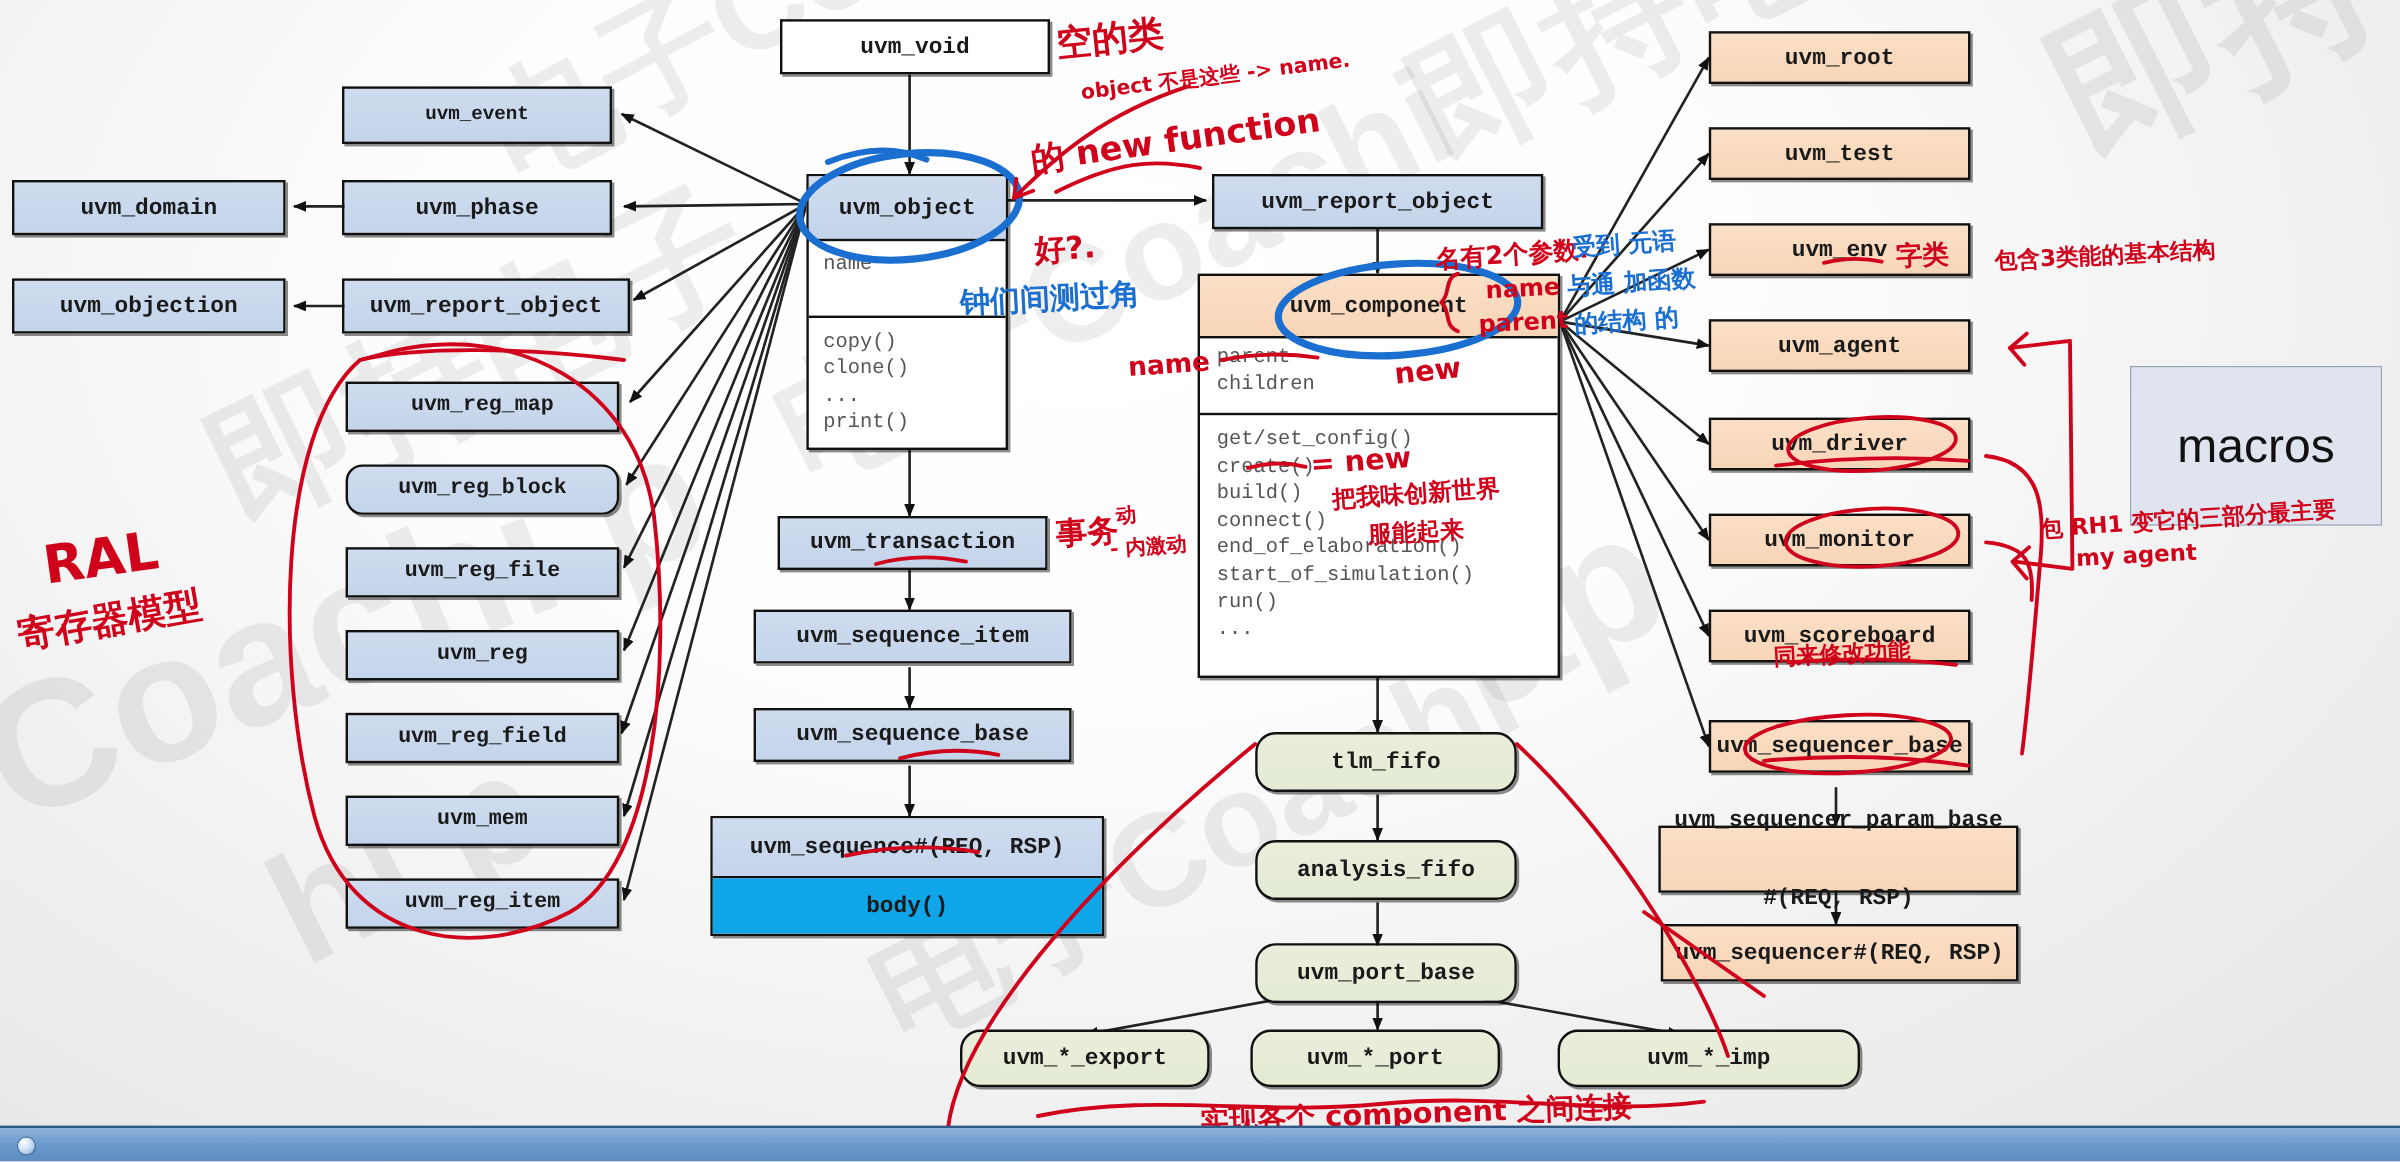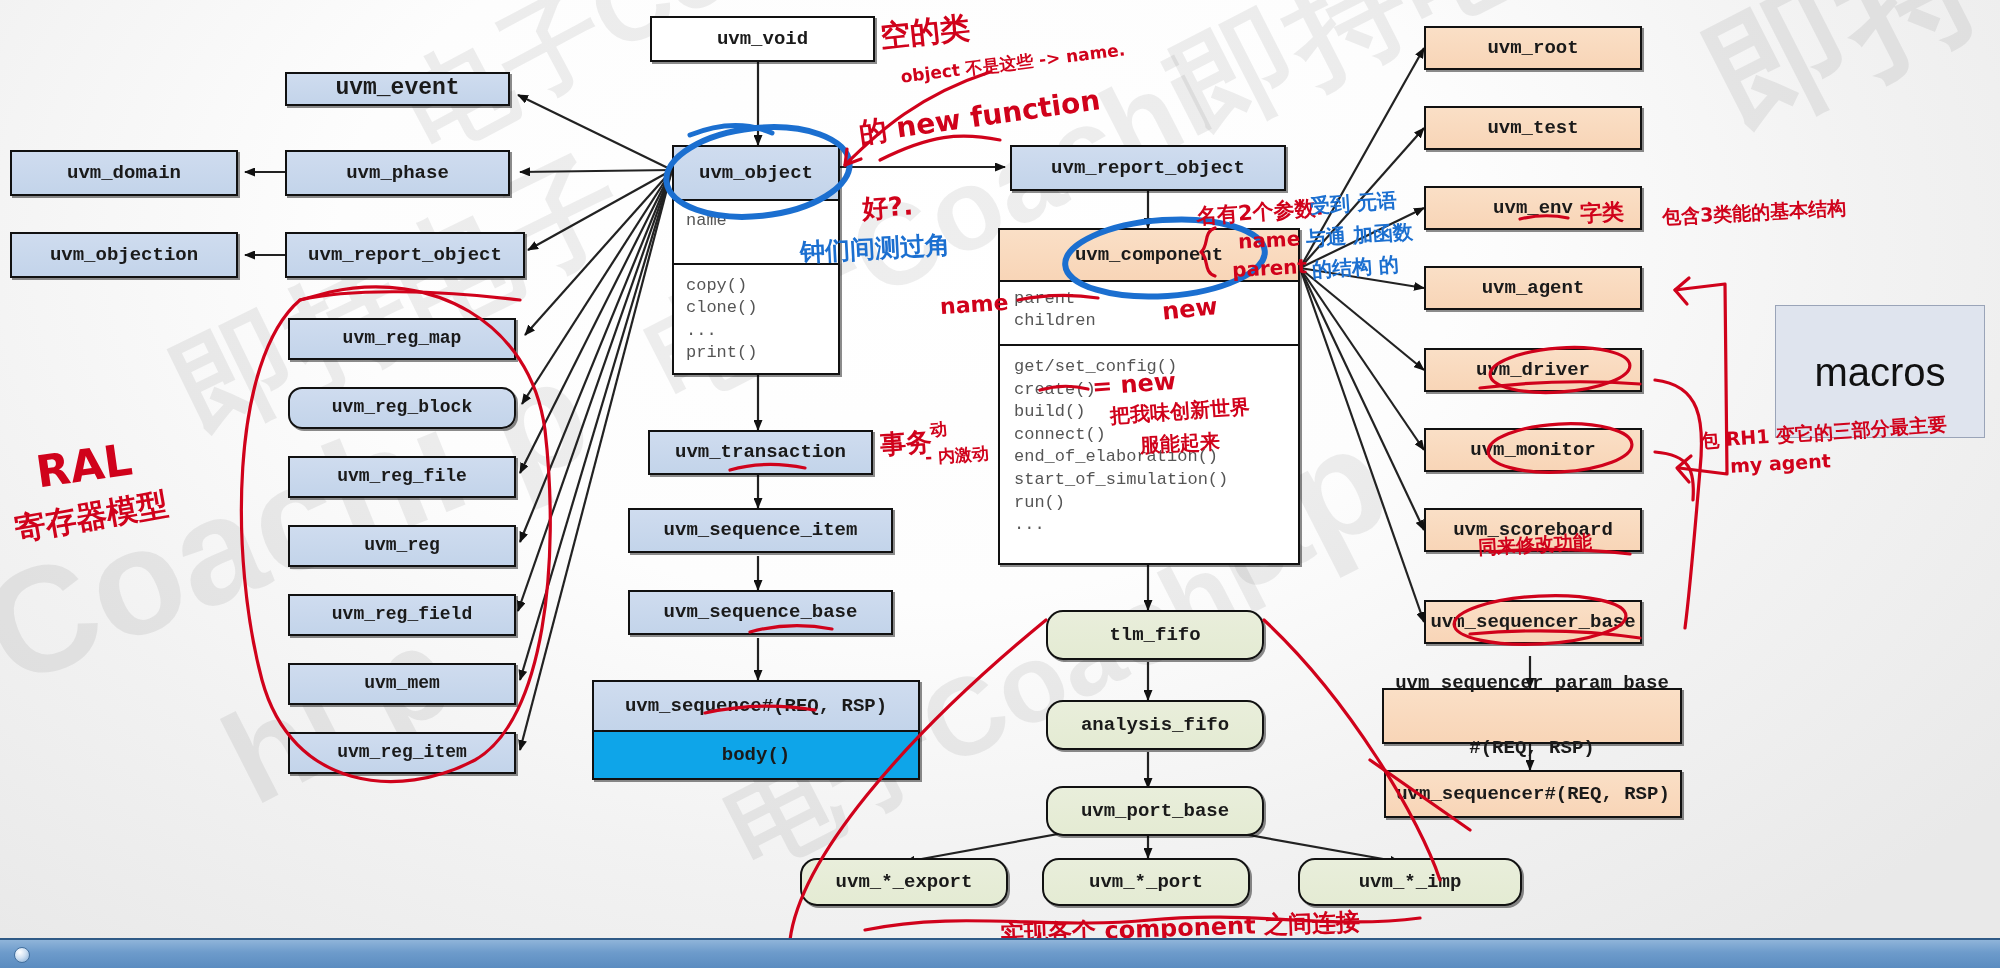--- a/index.html
+++ b/index.html
@@ -147,21 +147,21 @@
 
       <path d="M1148,820 L1148,858"></path>
       <path d="M1135,820 L905,862"></path>
       <path d="M1165,820 L1400,862"></path>
 
       <path d="M1530,656 L1530,688"></path>
       <path d="M1530,738 L1530,770"></path>
     </g>
   </svg>
 
-  <div class="node blue" style="left:285px;top:72px;width:225px;height:34px;font-size:23px;justify-content:center;">
+  <div class="node blue" style="left:285px;top:72px;width:225px;height:48px;font-size:16px;justify-content:center;">
     <span>uvm_event</span>
   </div>
 
   <div class="node blue" style="left:10px;top:150px;width:228px;height:46px;font-size:19px;">
     <span>uvm_domain</span>
   </div>
   <div class="node blue" style="left:285px;top:150px;width:225px;height:46px;font-size:19px;">
     <span>uvm_phase</span>
   </div>
 
@@ -296,21 +296,21 @@
   </div>
   <div class="node green" style="left:1046px;top:786px;width:218px;height:50px;font-size:19px;">
     <span>uvm_port_base</span>
   </div>
   <div class="node green" style="left:800px;top:858px;width:208px;height:48px;font-size:19px;">
     <span>uvm_*_export</span>
   </div>
   <div class="node green" style="left:1042px;top:858px;width:208px;height:48px;font-size:19px;">
     <span>uvm_*_port</span>
   </div>
-  <div class="node green" style="left:1298px;top:858px;width:224px;height:48px;font-size:19px;">
+  <div class="node green" style="left:1298px;top:858px;width:252px;height:48px;font-size:19px;">
     <span>uvm_*_imp</span>
   </div>
 
   <div class="node macrosbox" style="left:1775px;top:305px;width:210px;height:133px;font-size:40px;">
     <span>macros</span>
   </div>
 
   <svg id="ink" viewBox="0 0 2000 968">
     <g fill="none" stroke="#1b6fd0" stroke-width="6" stroke-linecap="round" stroke-linejoin="round">
 

